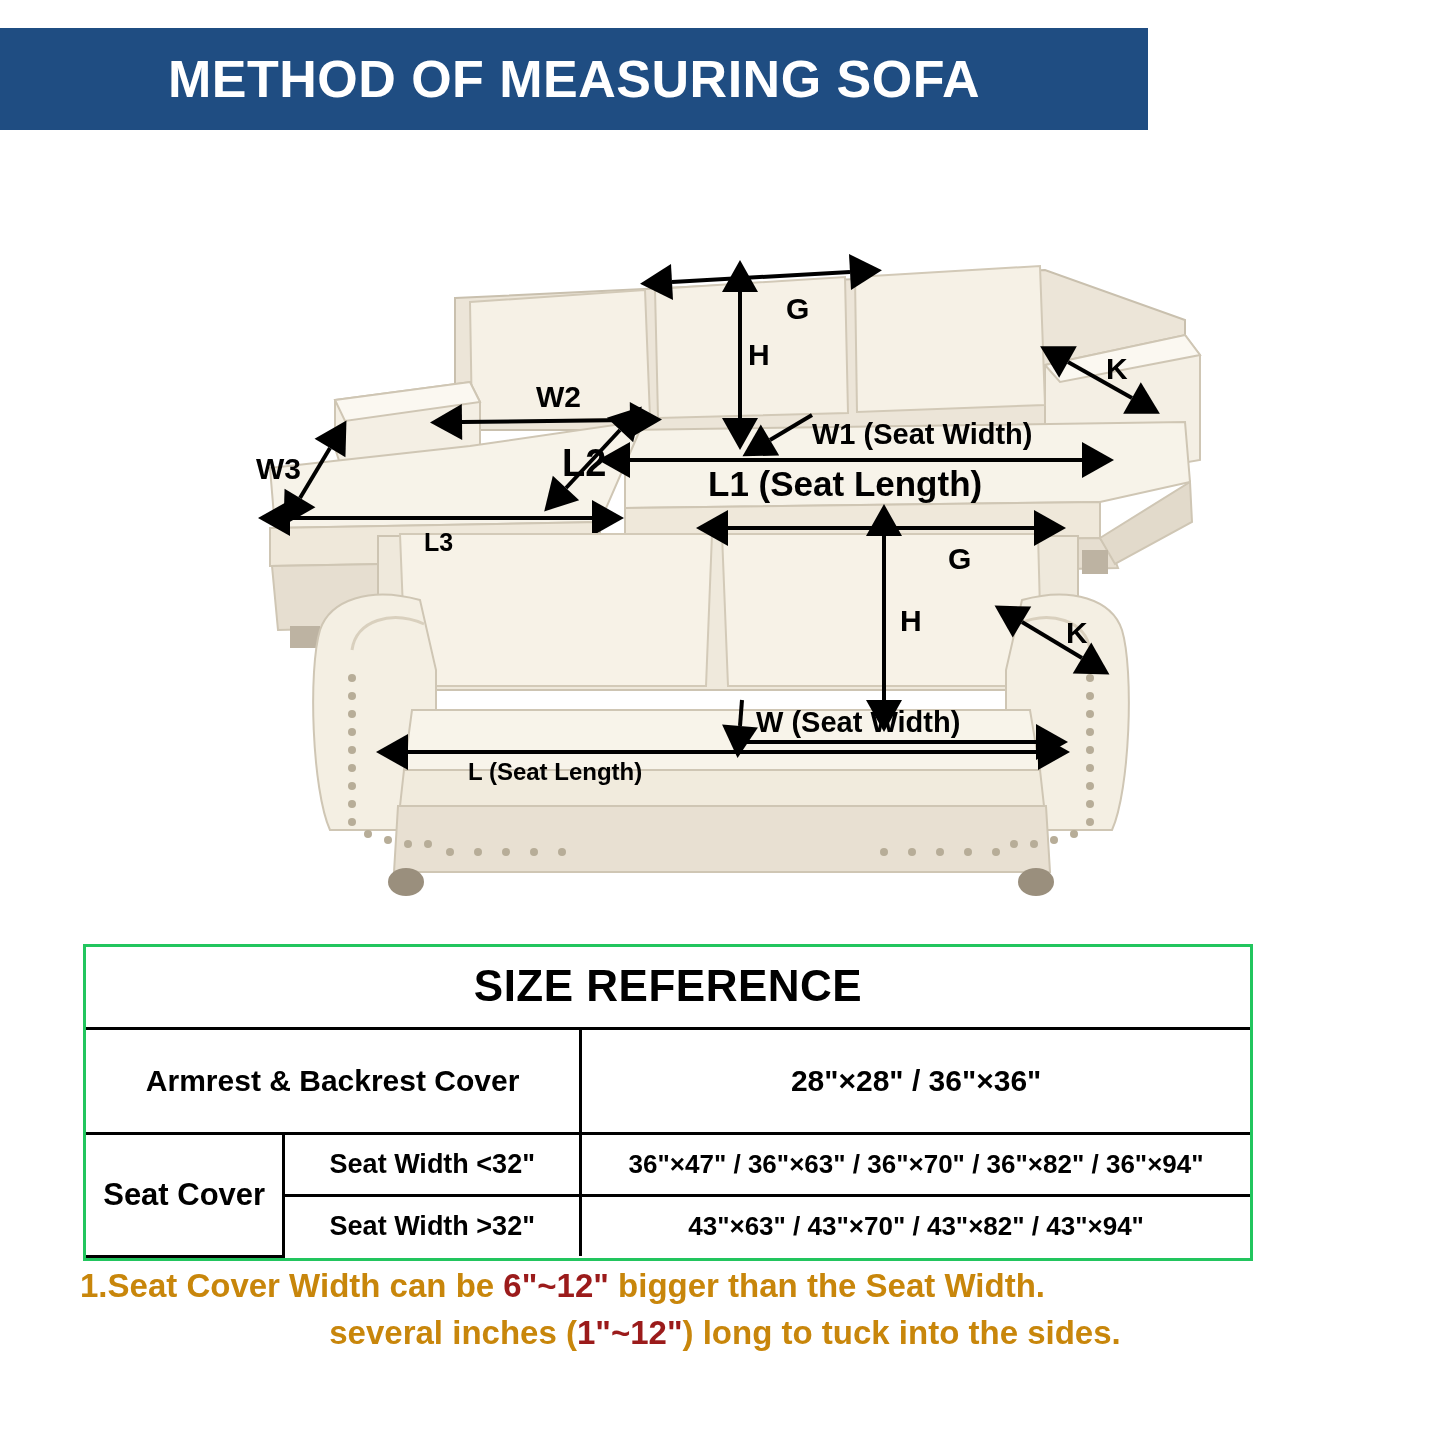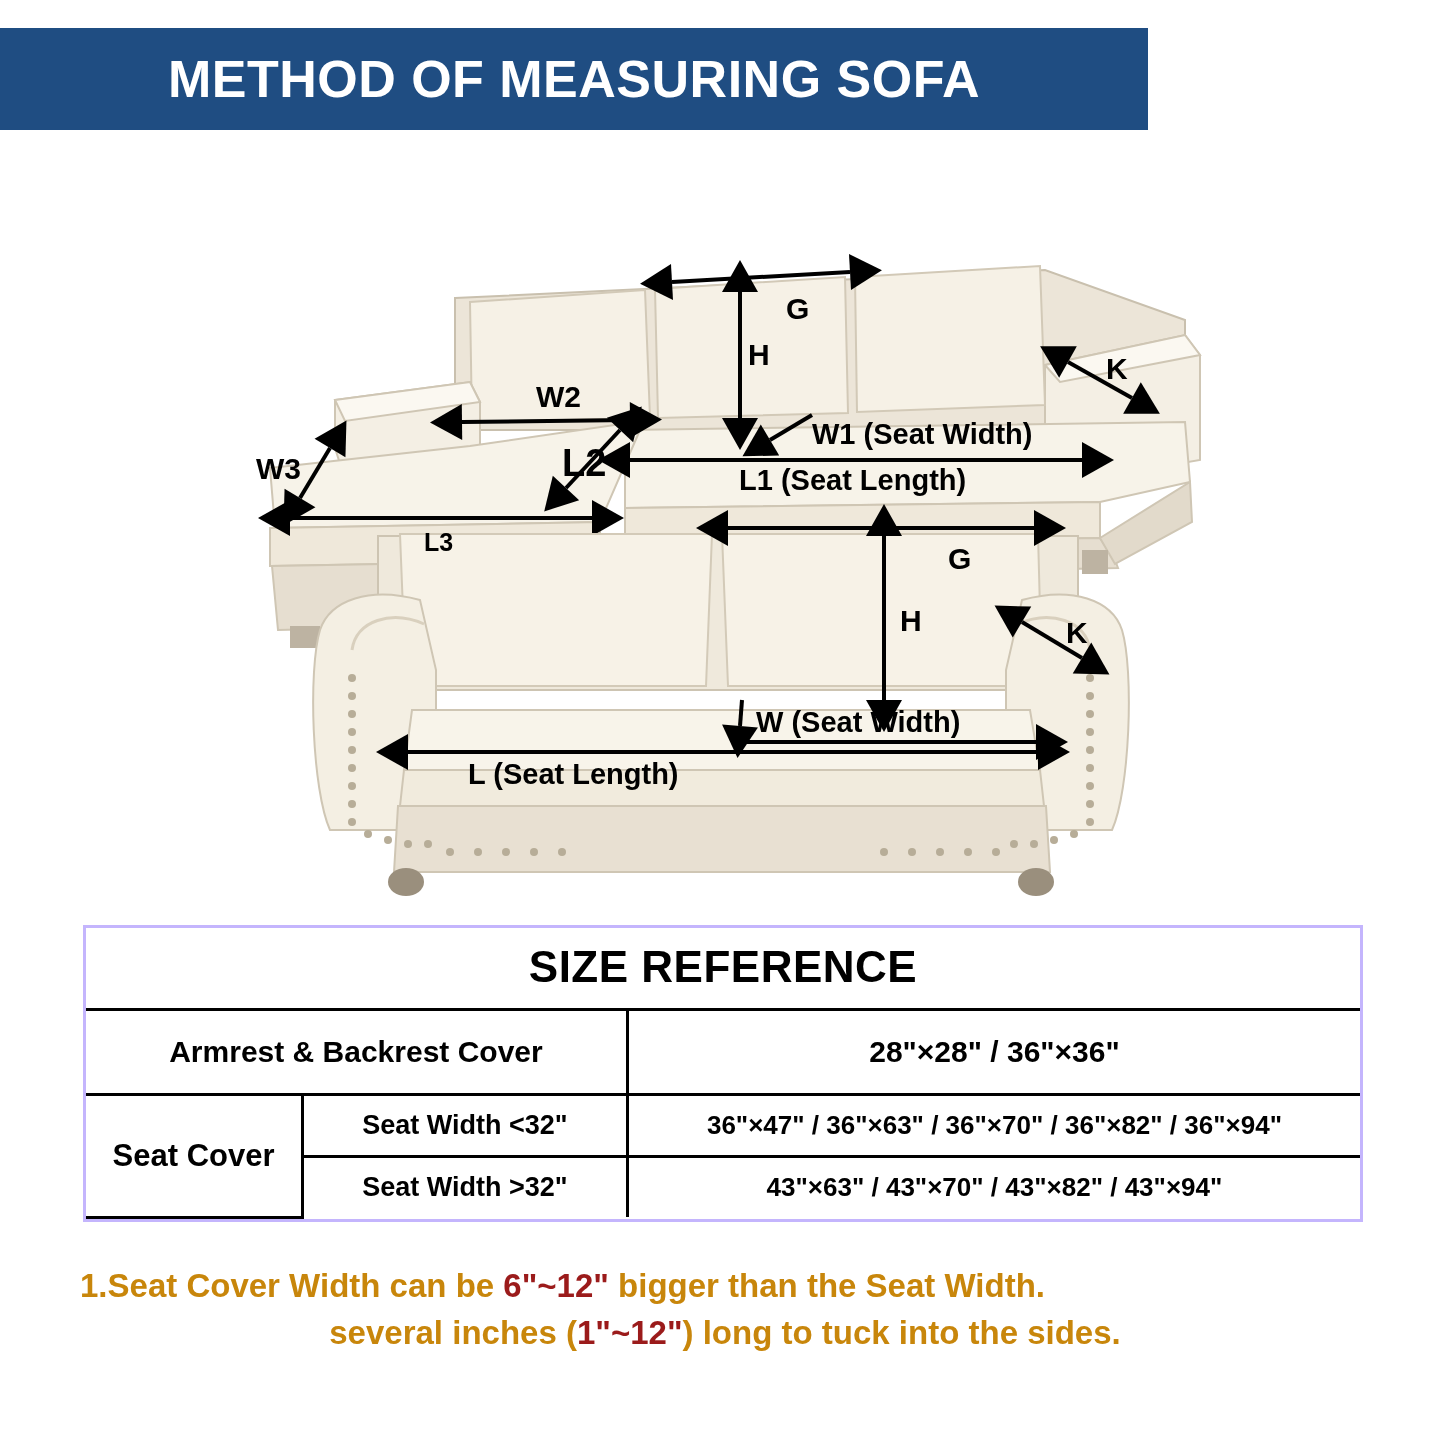--- a/index.html
+++ b/index.html
@@ -51,23 +51,23 @@
   .svg-layer {
     position: absolute;
     left: 0;
     top: 0;
   }
 
   
   .table-wrap {
     position: absolute;
     left: 83px;
-    top: 925px;
-    width: 1280px;
-    border: 3px solid #c4b5fd;
+    top: 944px;
+    width: 1170px;
+    border: 3px solid #22c55e;
     box-sizing: border-box;
   }
   .tbl {
     border-collapse: collapse;
     width: 100%;
     table-layout: fixed;
   }
   .tbl td {
     border: 3px solid #000;
     text-align: center;
@@ -77,21 +77,21 @@
   }
   .title-cell {
     font-size: 44px;
     font-weight: bold;
     padding: 14px 0 16px 0;
     letter-spacing: 0.5px;
   }
   .row-label {
     font-size: 30px;
     font-weight: bold;
-    padding: 24px 6px;
+    padding: 34px 6px;
   }
   .row-value {
     font-size: 30px;
     font-weight: bold;
     padding: 18px 6px;
   }
   .sub-label {
     font-size: 27px;
     font-weight: bold;
     padding: 14px 6px;
@@ -271,29 +271,29 @@
         <line x1="408" y1="622" x2="1038" y2="622" stroke="#000" stroke-width="4" marker-start="url(#arrL)" marker-end="url(#arrR)"></line>
       </g>
     </svg>
 
     <div style="position:absolute;left:786px;top:162px;font-size:30px;font-weight:bold;color:#000;">G</div>
     <div style="position:absolute;left:748px;top:208px;font-size:30px;font-weight:bold;color:#000;">H</div>
     <div style="position:absolute;left:1106px;top:222px;font-size:30px;font-weight:bold;color:#000;">K</div>
     <div style="position:absolute;left:812px;top:288px;font-size:29px;font-weight:bold;color:#000;white-space:nowrap;">W1 (Seat Width)</div>
     <div style="position:absolute;left:536px;top:250px;font-size:30px;font-weight:bold;color:#000;">W2</div>
     <div style="position:absolute;left:256px;top:322px;font-size:30px;font-weight:bold;color:#000;">W3</div>
-    <div style="position:absolute;left:708px;top:334px;font-size:29px;font-weight:bold;color:#000;white-space:nowrap;margin-left:31px;">L1 (Seat Length)</div>
+    <div style="position:absolute;left:708px;top:334px;font-size:35px;font-weight:bold;color:#000;white-space:nowrap;">L1 (Seat Length)</div>
     <div style="position:absolute;left:562px;top:312px;font-size:38px;font-weight:bold;color:#000;">L2</div>
     <div style="position:absolute;left:424px;top:398px;font-size:25px;font-weight:bold;color:#000;">L3</div>
 
     <div style="position:absolute;left:948px;top:412px;font-size:30px;font-weight:bold;color:#000;">G</div>
     <div style="position:absolute;left:900px;top:474px;font-size:30px;font-weight:bold;color:#000;">H</div>
     <div style="position:absolute;left:1066px;top:486px;font-size:30px;font-weight:bold;color:#000;">K</div>
     <div style="position:absolute;left:756px;top:576px;font-size:29px;font-weight:bold;color:#000;white-space:nowrap;">W (Seat Width)</div>
-    <div style="position:absolute;left:468px;top:628px;font-size:29px;font-weight:bold;color:#000;white-space:nowrap;">L (Seat Length)</div>
+    <div style="position:absolute;left:468px;top:628px;font-size:24px;font-weight:bold;color:#000;white-space:nowrap;">L (Seat Length)</div>
   </div>
 
   <div class="table-wrap">
     <table class="tbl">
       <colgroup>
         <col style="width:17%">
         <col style="width:25.5%">
         <col style="width:57.5%">
       </colgroup>
       <tbody>

